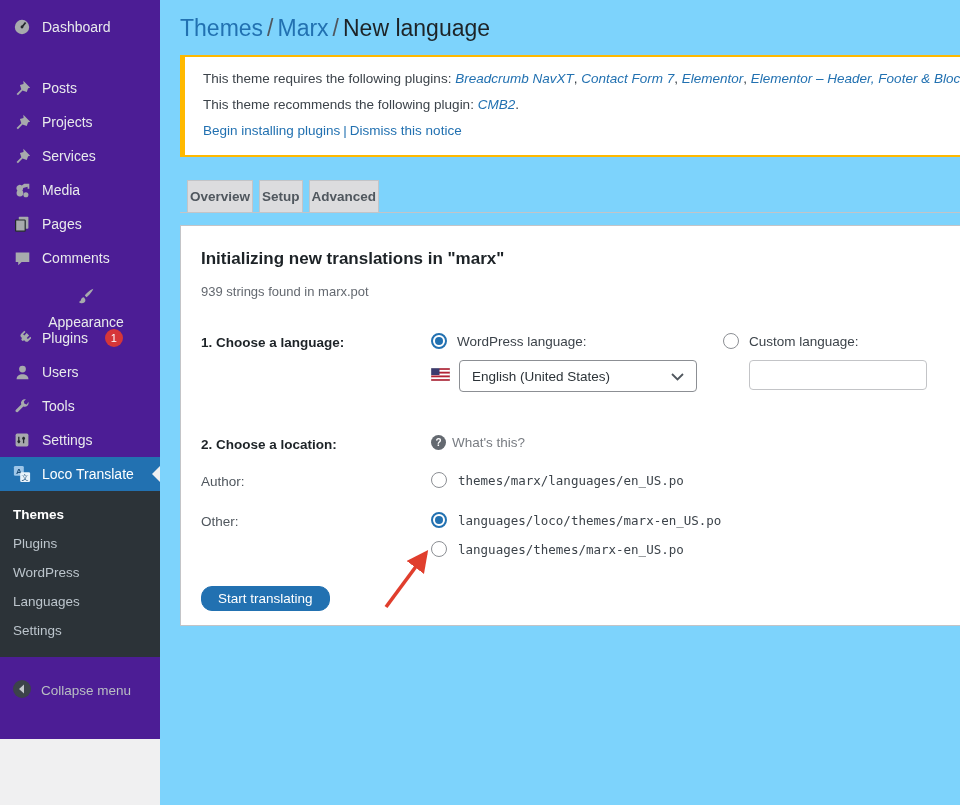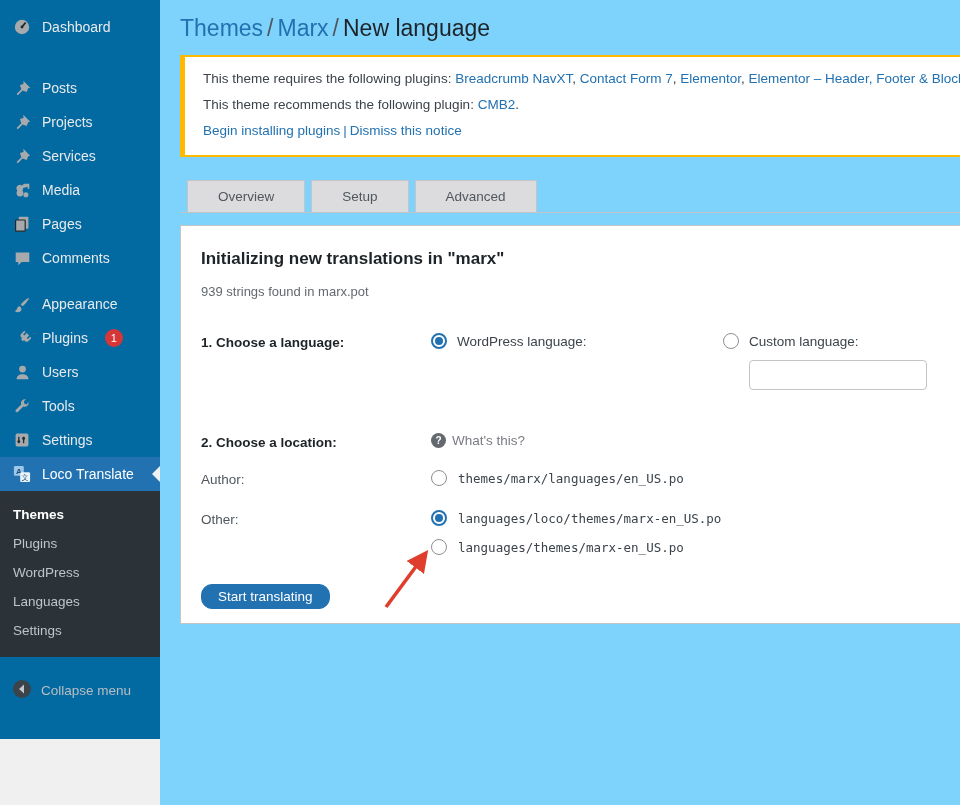--- a/index.html
+++ b/index.html
@@ -2,28 +2,28 @@
 <html><head>
 <meta charset="utf-8">
 <style>
   * { box-sizing: border-box; margin: 0; padding: 0; }
   html,body { width: 960px; height: 805px; overflow: hidden; }
   body { font-family: "Liberation Sans", sans-serif; background: #f0f0f1; color: #1d2327; }
 
   .root { display: flex; width: 960px; height: 805px; }
 
   
-  .sidebar { width: 160px; min-width: 160px; background: #0369a1; height: 739px; font-size: 14px; }
+  .sidebar { width: 160px; min-width: 160px; background: #4c1d95; height: 739px; font-size: 14px; }
   .menu-item { display: flex; align-items: center; height: 34px; padding-left: 12px; gap: 10px;
                color: #e8eaec; cursor: pointer; }
   .menu-item .mi-icon { width: 20px; height: 20px; display: flex; align-items: center; justify-content: center; color: #a7aaad; }
   .menu-item svg { fill: #a7aaad; }
   .mt-sep1 { margin-top: 10px; }
   .mt-sep2 { margin-top: 27px; }
-  .mt-sep3 { margin-top: 12px; }
+  .mt-sep3 { margin-top: 12px; flex-direction: column; }
   .menu-item.active { background: #2271b1; color: #fff; position: relative; }
   .menu-item.active svg { fill: #e7f0f8; }
   .menu-item.active::after { content: ""; position: absolute; right: 0; top: 50%; margin-top: -8px;
     border: 8px solid transparent; border-right-color: #f0f0f1; }
   .badge { margin-left: 7px; min-width: 18px; height: 18px; border-radius: 9px; background: #d63638;
            color: #fff; font-size: 11px; display: inline-flex; align-items: center; justify-content: center; padding: 0 5px; }
   .submenu { background: #2c3338; padding: 9px 0 12px 0; }
   .submenu-item { display: block; padding: 7px 0 7px 13px; font-size: 13.5px; color: #bcc5cc; cursor: pointer; }
   .submenu-item.current { color: #fff; font-weight: bold; }
   .collapse-row { display: flex; align-items: center; gap: 9px; padding-left: 12px; margin-top: 16px;
@@ -33,26 +33,26 @@
   .content { flex: 1; position: relative; overflow: hidden; background: #7dd3fc; }
   .page { width: 1000px; position: relative; }
 
   .breadcrumb { padding: 15px 0 0 20px; font-size: 23px; color: #1d2327; }
   .breadcrumb a { color: #2271b1; text-decoration: none; cursor: pointer; }
   .bc-sep { color: #50575e; padding: 0 4px; }
 
   .notice { margin: 13px 0 0 20px; width: 940px; background: #fff; border: 2px solid #ffb900;
             border-left-width: 5px; padding: 9px 18px 11px 18px; font-size: 13.5px; color: #3c434a; line-height: 26px; }
   .notice a { color: #2271b1; text-decoration: none; cursor: pointer; }
-  .notice .plug-link { }
+  .notice .plug-link { font-style: italic; }
   .notice .act-sep { color: #2271b1; padding: 0 3px; }
 
   .tabs { margin: 23px 0 0 20px; width: 940px; border-bottom: 1px solid #c3c4c7; padding-left: 7px; }
   .tab { display: inline-block; background: #dcdcde; border: 1px solid #c3c4c7; border-bottom: none;
-         padding: 8px 30px; margin-right: 6px; font-size: 13.5px; font-weight: normal; color: #50575e; cursor: pointer; }
+         padding: 8px 2px; margin-right: 6px; font-size: 13.5px; font-weight: bold; color: #50575e; cursor: pointer; }
 
   .panel { margin: 12px 0 0 20px; width: 940px; background: #fff; border: 1px solid #c3c4c7;
            padding: 23px 20px 14px 20px; }
   .panel h2 { font-size: 17px; font-weight: bold; color: #1d2327; }
   .subtitle { margin-top: 15px; font-size: 13px; color: #646970; }
 
   .form-row { display: grid; grid-template-columns: 230px 292px 1fr; align-items: start; }
   .row-lang { margin-top: 34px; }
   .row-loc  { margin-top: 43px; }
   .row-author { margin-top: 20px; }
@@ -265,20 +265,39 @@
         <h2>Initializing new translations in "marx"</h2>
         <div class="subtitle">939 strings found in marx.pot</div>
 
         
         <div class="form-row row-lang">
           <div class="f-label">1. Choose a language:</div>
           <div>
             <div class="opt-line">
               <input type="radio" name="langsrc" checked="" style="">
               <span>WordPress language:</span>
+            </div>
+            <div class="ctl-line">
+              <span>
+                <svg width="19" height="13" viewBox="0 0 19 13">
+                    <rect width="19" height="13" fill="#fff"></rect>
+                    <rect y="0" width="19" height="1.86" fill="#b22234"></rect>
+                    <rect y="3.72" width="19" height="1.86" fill="#b22234"></rect>
+                    <rect y="7.44" width="19" height="1.86" fill="#b22234"></rect>
+                    <rect y="11.14" width="19" height="1.86" fill="#b22234"></rect>
+                    <rect width="8.5" height="7" fill="#3c3b6e"></rect>
+                    <rect x="0" y="0" width="19" height="13" fill="none" stroke="#c8c8c8" stroke-width="0.5"></rect>
+                  </svg>
+              </span>
+              <div class="select">
+                <span>English (United States)</span>
+                <span><svg width="13" height="8" viewBox="0 0 13 8">
+                      <path d="M1 1l5.5 5.5L12 1" fill="none" stroke="#50575e" stroke-width="1.8"></path>
+                    </svg></span>
+              </div>
             </div>
           </div>
           <div>
             <div class="opt-line">
               <input type="radio" name="langsrc" style="">
               <span>Custom language:</span>
             </div>
             <input type="text" class="text-input" value="" style="">
           </div>
         </div>

